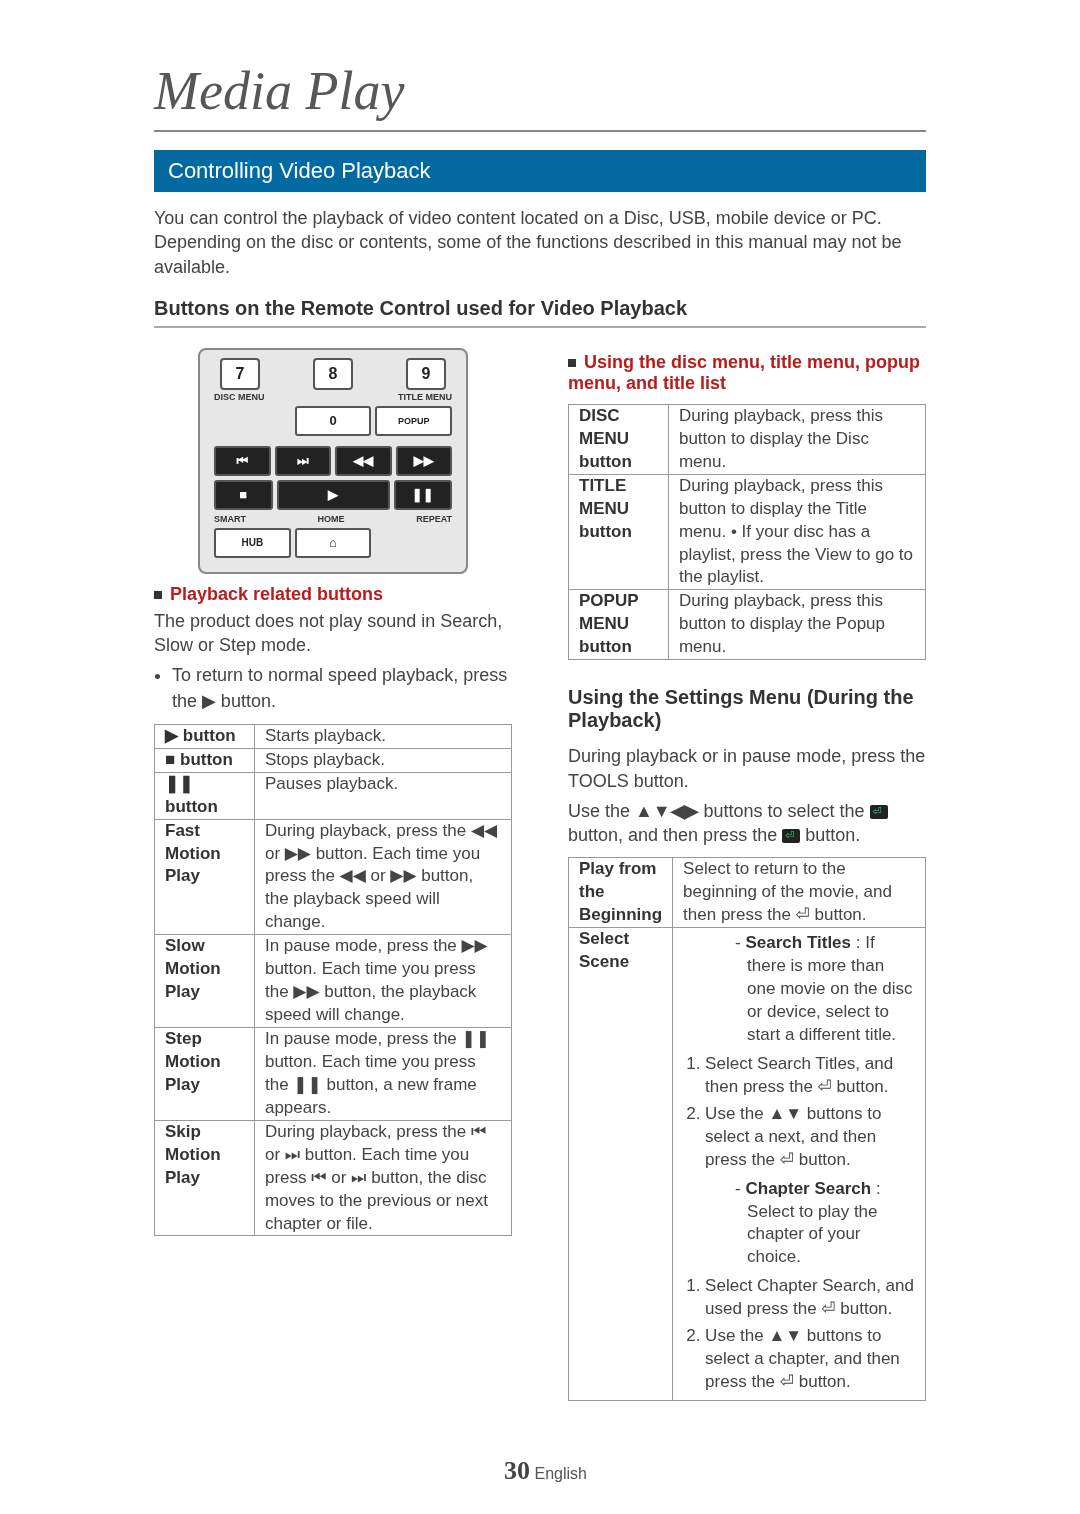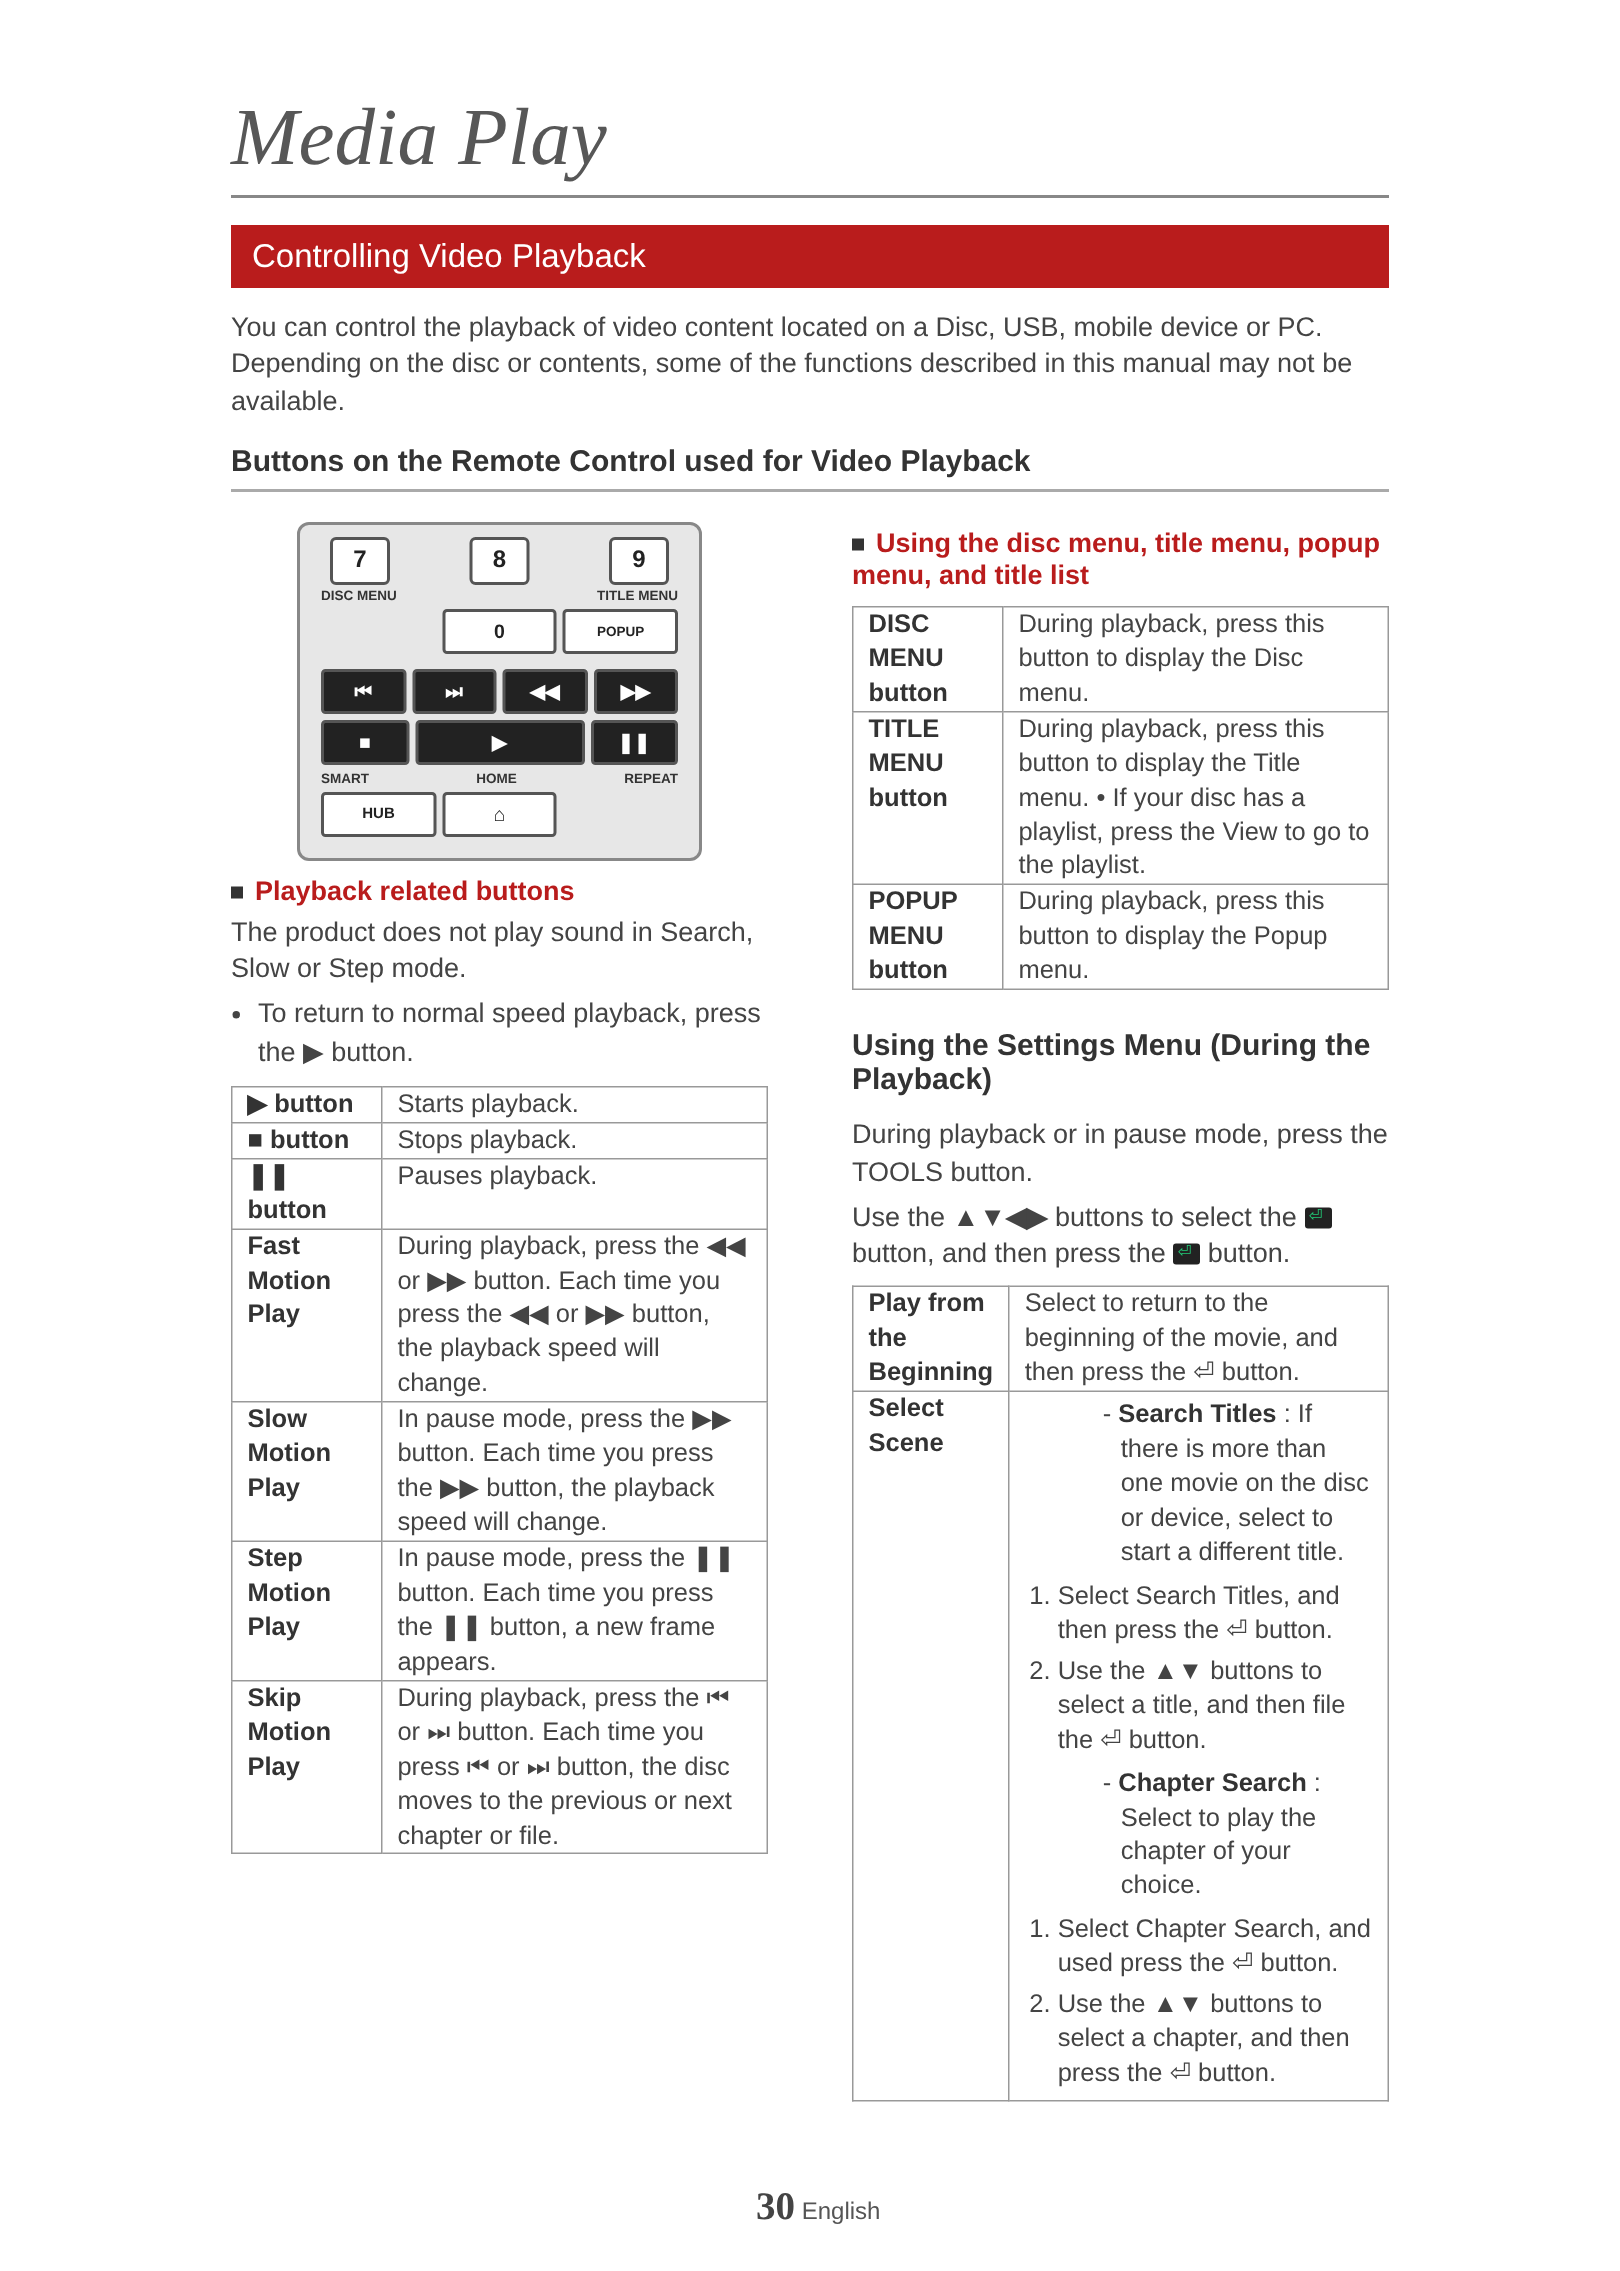--- a/index.html
+++ b/index.html
@@ -20,21 +20,21 @@
   .title {
     font-family: Georgia, "Times New Roman", serif;
     font-style: italic;
     font-size: 54px;
     color: #575757;
     border-bottom: 2px solid #888;
     padding-bottom: 8px;
     margin-bottom: 18px;
   }
   .section-bar {
-    background: #b91c1c;
+    background: #0369a1;
     color: #fff;
     font-size: 22px;
     padding: 8px 14px;
   }
   .intro {
     font-size: 18px;
     color: #444;
     margin: 14px 0 18px 0;
     line-height: 1.35;
   }
@@ -282,21 +282,21 @@
           <td>Select to return to the beginning of the movie, and then press the ⏎ button.</td>
         </tr>
         <tr>
           <th><span class="term">Select Scene</span></th>
           <td>
             <ul class="sublist">
               <li>- <span class="term">Search Titles</span> : <span>If there is more than one movie on the disc or device, select to start a different title.</span></li>
             </ul>
             <ol class="steps">
               <li>Select Search Titles, and then press the ⏎ button.</li>
-              <li>Use the ▲▼ buttons to select a title, and then file the ⏎ button.</li>
+              <li>Use the ▲▼ buttons to select a next, and then press the ⏎ button.</li>
             </ol>
             <ul class="sublist">
               <li>- <span class="term">Chapter Search</span> : <span>Select to play the chapter of your choice.</span></li>
             </ul>
             <ol class="steps">
               <li>Select Chapter Search, and used press the ⏎ button.</li>
               <li>Use the ▲▼ buttons to select a chapter, and then press the ⏎ button.</li>
             </ol>
           </td>
         </tr>

